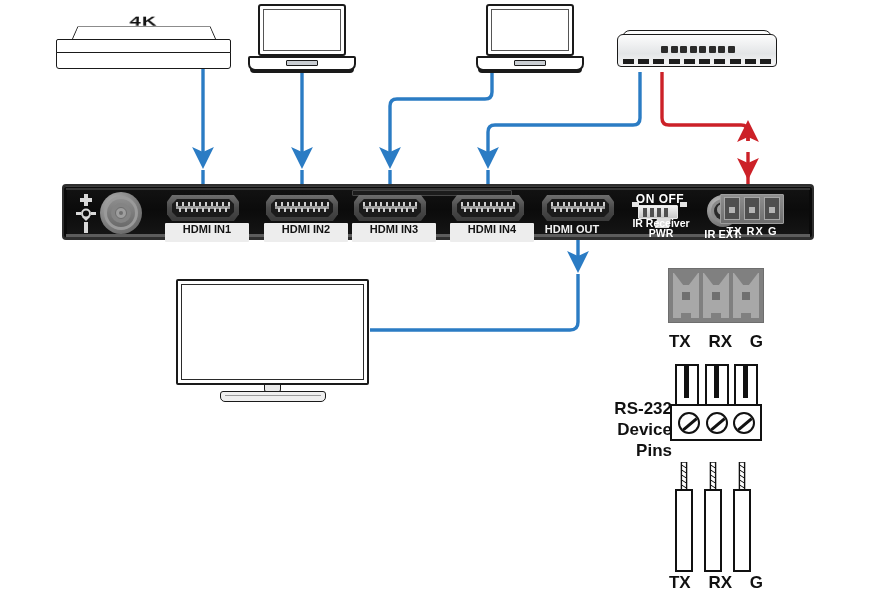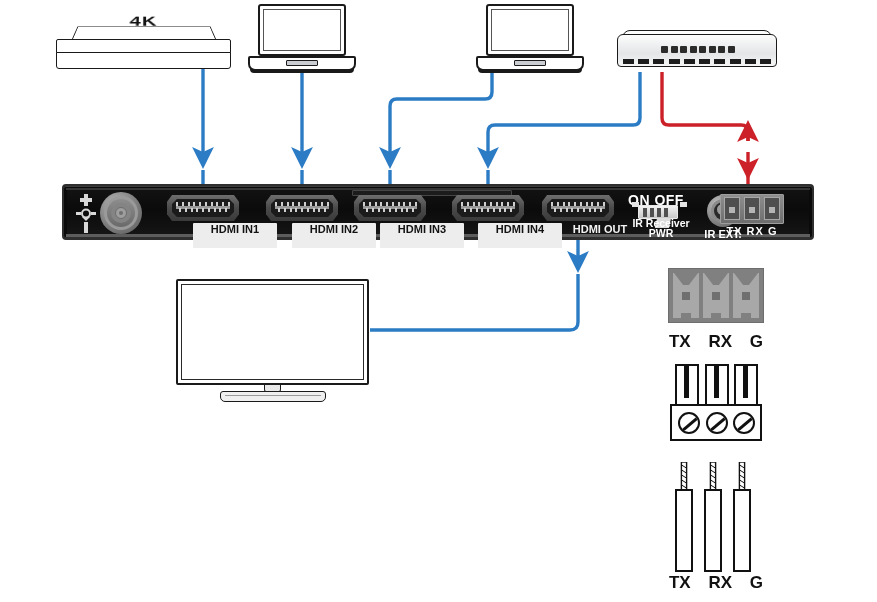--- a/index.html
+++ b/index.html
@@ -210,35 +210,35 @@
   }
   .hdmi .pinsA i, .hdmi .pinsB i {
     display: block; width: 2px; height: 4px; background: #cfcfcf;
   }
   .hdmi .tongue {
     position: absolute; left: 9px; top: 11px; width: 54px; height: 3px;
     background: #9a9a9a;
   }
 
   .portlabel {
-    position: absolute; top: 39px; height: 25px;
+    position: absolute; top: 39px; height: 19px;
     font-size: 11px; font-weight: bold; line-height: 13px;
-    text-align: center; white-space: nowrap; margin-left: 28px;
+    text-align: center; white-space: nowrap;
   }
   .portlabel.boxed {
     background: #ededed; color: #121212;
     border-radius: 1px; padding: 0 4px;
   }
   .portlabel.plain { color: #f2f2f2; }
 
   
   .onoff { position: absolute; left: 566px; top: 8px; width: 64px; height: 44px; }
   .onoff .txt {
     position: absolute; left: 0; top: 0; width: 64px;
-    font-size: 14px; font-weight: bold; color: #fff; text-align: left;
+    font-size: 12px; font-weight: bold; color: #fff; text-align: center;
     letter-spacing: 0.5px;
   }
   .onoff .sw {
     position: absolute; left: 10px; top: 13px; width: 40px; height: 14px;
     background: linear-gradient(#f2f2f2, #c7c7c7);
     border: 1.2px solid #e8e8e8; box-sizing: border-box; border-radius: 1px;
   }
   .onoff .sw i {
     position: absolute; top: 2px; width: 4px; height: 9px; background: #4f4f4f; display:block;
   }
@@ -695,20 +695,24 @@
   <div class="pinblock">
     <div class="u" style="left:5px;"></div>
     <div class="u" style="left:35px;"></div>
     <div class="u" style="left:64px;"></div>
     <div class="base"></div>
     <div class="screw" style="left:8px;"></div>
     <div class="screw" style="left:36px;"></div>
     <div class="screw" style="left:63px;"></div>
   </div>
 
+  <div class="rs232cap">
+    <span>RS-232</span><br>
+    <span>Device Pins</span>
+  </div>
 
   <div class="wires">
     <svg class="strand" style="left:10px;" viewBox="0 0 8 30">
       <rect x="1.4" y="0" width="5.2" height="30" fill="#fff" stroke="#111" stroke-width="1.4"></rect>
       <path d="M1.6 3 L6.4 6 M1.6 8 L6.4 11 M1.6 13 L6.4 16 M1.6 18 L6.4 21 M1.6 23 L6.4 26" stroke="#111" stroke-width="1"></path>
     </svg>
     <div class="w" style="left:5px;"></div>
 
     <svg class="strand" style="left:39px;" viewBox="0 0 8 30">
       <rect x="1.4" y="0" width="5.2" height="30" fill="#fff" stroke="#111" stroke-width="1.4"></rect>

